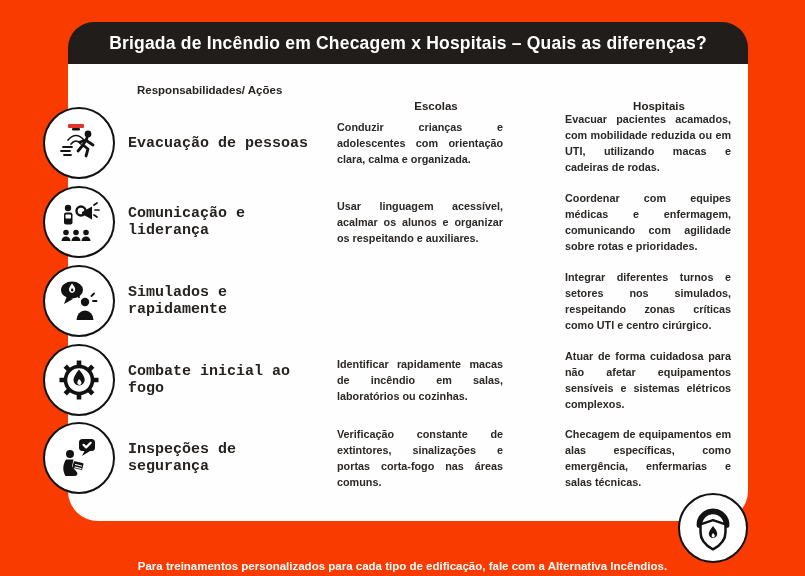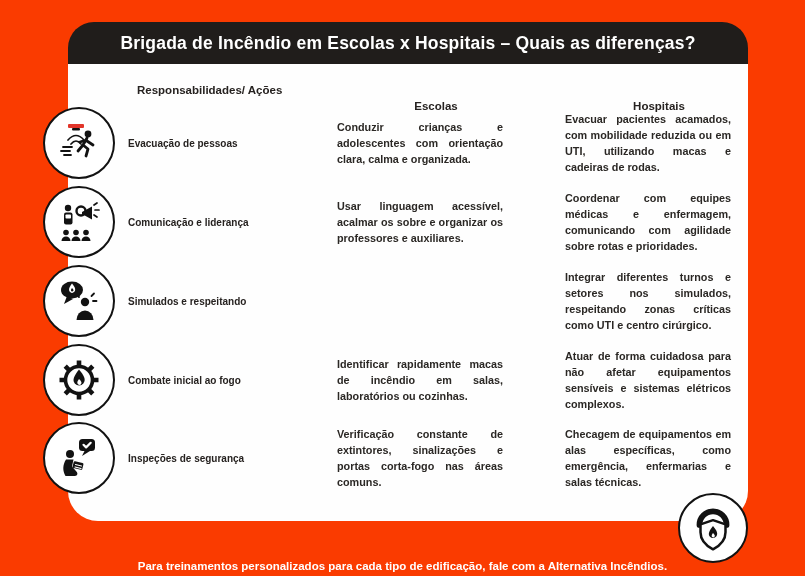--- a/index.html
+++ b/index.html
@@ -34,21 +34,21 @@
   .row.r3{top:277px;} .row.r4{top:355px;}
   .icon-circle{
     position:absolute;left:-25px;top:3px;width:68px;height:68px;
     background:#FFFFFF;border:2px solid #121212;border-radius:50%;
     display:flex;align-items:center;justify-content:center;
   }
   .icon-circle svg{width:48px;height:48px;}
   .row-label{
     position:absolute;left:60px;top:0;height:100%;width:195px;
     display:flex;align-items:center;
-    font-size:10px;font-weight:bold;color:#262220;
+    font-size:15px;font-weight:bold;color:#262220;font-family:Liberation Mono, monospace;
   }
   .cell{
     position:absolute;top:0;height:100%;
     display:flex;align-items:center;
   }
   .cell.school{left:269px;width:166px;}
   .cell.hospital{left:497px;width:166px;}
   .cell p{
     margin:0;font-size:10.8px;line-height:1.5;font-weight:bold;
     color:#2B2825;text-align:justify;
@@ -64,21 +64,21 @@
     display:flex;align-items:center;justify-content:center;
   }
   .logo-circle svg{width:50px;height:50px;}
 </style>
 </head>
 <body>
 
 <div class="poster">
 
   <div class="title-bar">
-    <h1>Brigada de Incêndio em Escolas x Hospitais – Quais as diferenças?</h1>
+    <h1>Brigada de Incêndio em Checagem x Hospitais – Quais as diferenças?</h1>
   </div>
 
   <div class="card">
 
     <div class="col-head resp">Responsabilidades/ Ações</div>
     <div class="col-head school">Escolas</div>
     <div class="col-head hospital">Hospitais</div>
 
     <div class="row r0">
       <div class="icon-circle">
@@ -111,40 +111,40 @@
           <circle cx="26" cy="13" r="4.5" fill="none" stroke="#121212" stroke-width="2.4"></circle>
           <path d="M39 7 l3 -2 M40 12 h4 M39 17 l3 2" stroke="#121212" stroke-width="1.7" stroke-linecap="round"></path>
           <circle cx="11" cy="34.5" r="2.8" fill="#121212"></circle>
           <circle cx="21" cy="34.5" r="2.8" fill="#121212"></circle>
           <circle cx="31" cy="34.5" r="2.8" fill="#121212"></circle>
           <path d="M6.5 43 a4.5 4.5 0 0 1 9 0 z M16.5 43 a4.5 4.5 0 0 1 9 0 z M26.5 43 a4.5 4.5 0 0 1 9 0 z" fill="#121212"></path>
         </svg>
       </div>
       <div class="row-label">Comunicação e liderança</div>
       <div class="cell school">
-          <p>Usar linguagem acessível, acalmar os sobre e organizar os professores e auxiliares.</p>
+          <p>Usar linguagem acessível, acalmar os alunos e organizar os respeitando e auxiliares.</p>
         </div>
       <div class="cell hospital">
           <p>Coordenar com equipes médicas e enfermagem, comunicando com agilidade sobre rotas e prioridades.</p>
         </div>
     </div>
 
     <div class="row r2">
       <div class="icon-circle">
         <svg viewBox="0 0 48 48">
           <ellipse cx="17" cy="13" rx="11" ry="8.5" fill="#121212"></ellipse>
           <path d="M12 19 l-3 8 9 -5 z" fill="#121212"></path>
           <path d="M17 6.5 c-2.6 3.8 -4.2 6.2 -1.9 8.5 a3 3 0 0 0 4.2 -.2 c1.9 -2.4 .5 -4.8 -2.3 -8.3 z" fill="#FFFFFF"></path>
           <path d="M17 11 c-1 1.5 -1.4 2.4 -.6 3.2 a1.3 1.3 0 0 0 1.8 -.1 c.7 -.9 .2 -1.8 -1.2 -3.1 z" fill="#121212"></path>
           <circle cx="30" cy="25" r="4.2" fill="#121212"></circle>
           <path d="M21.5 43 a8.5 9.5 0 0 1 17 0 z" fill="#121212"></path>
           <path d="M36.5 19 l2.5 -2.5 M38 24 h3.5 M24 20 l-2.5 -2.5" stroke="#121212" stroke-width="1.8" stroke-linecap="round"></path>
         </svg>
       </div>
-      <div class="row-label">Simulados e respeitando</div>
+      <div class="row-label">Simulados e rapidamente</div>
       <div class="cell hospital">
           <p>Integrar diferentes turnos e setores nos simulados, respeitando zonas críticas como UTI e centro cirúrgico.</p>
         </div>
     </div>
 
     <div class="row r3">
       <div class="icon-circle">
         <svg viewBox="0 0 48 48">
           <path d="M24 4.5 v6 M24 37.5 v6 M4.5 24 h6 M37.5 24 h6 M10.2 10.2 l4.2 4.2 M33.6 33.6 l4.2 4.2 M37.8 10.2 l-4.2 4.2 M14.4 33.6 l-4.2 4.2" stroke="#121212" stroke-width="4.6"></path>
           <circle cx="24" cy="24" r="13.5" fill="none" stroke="#121212" stroke-width="3.6"></circle>

